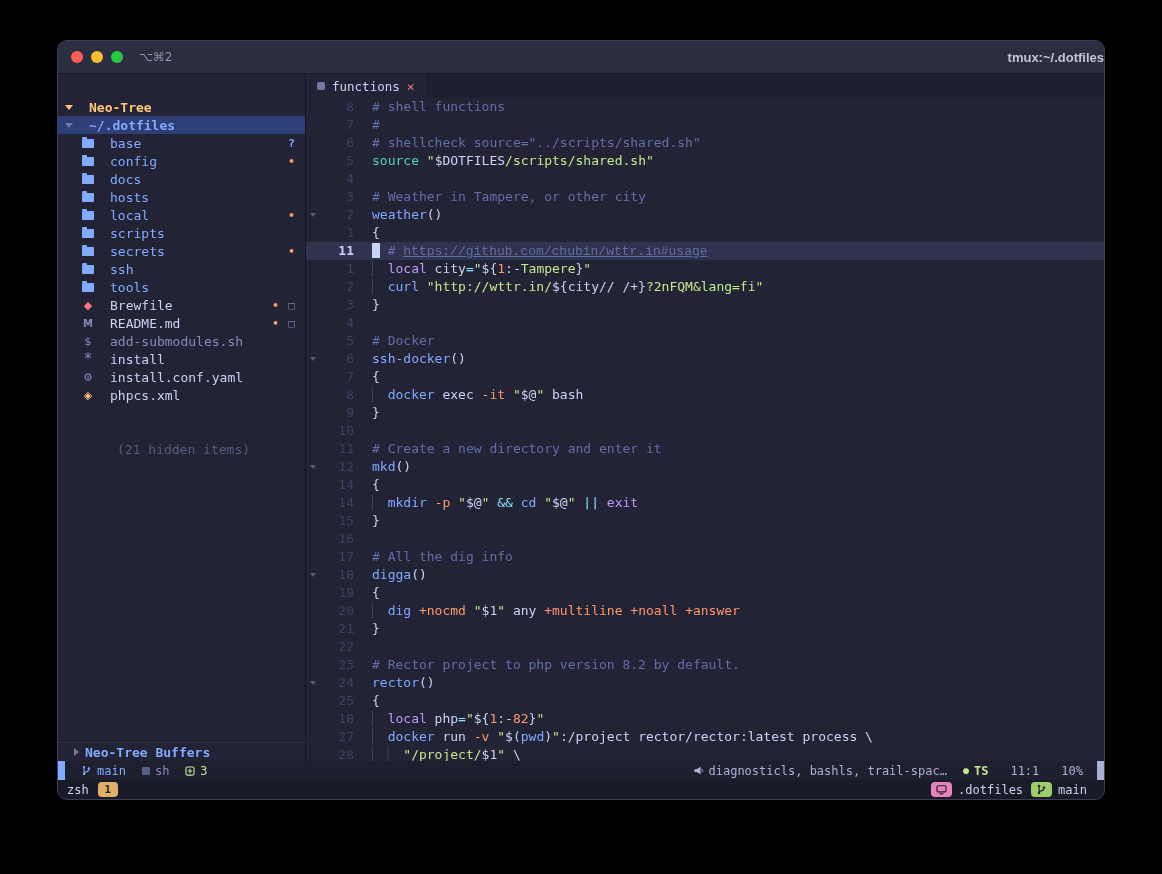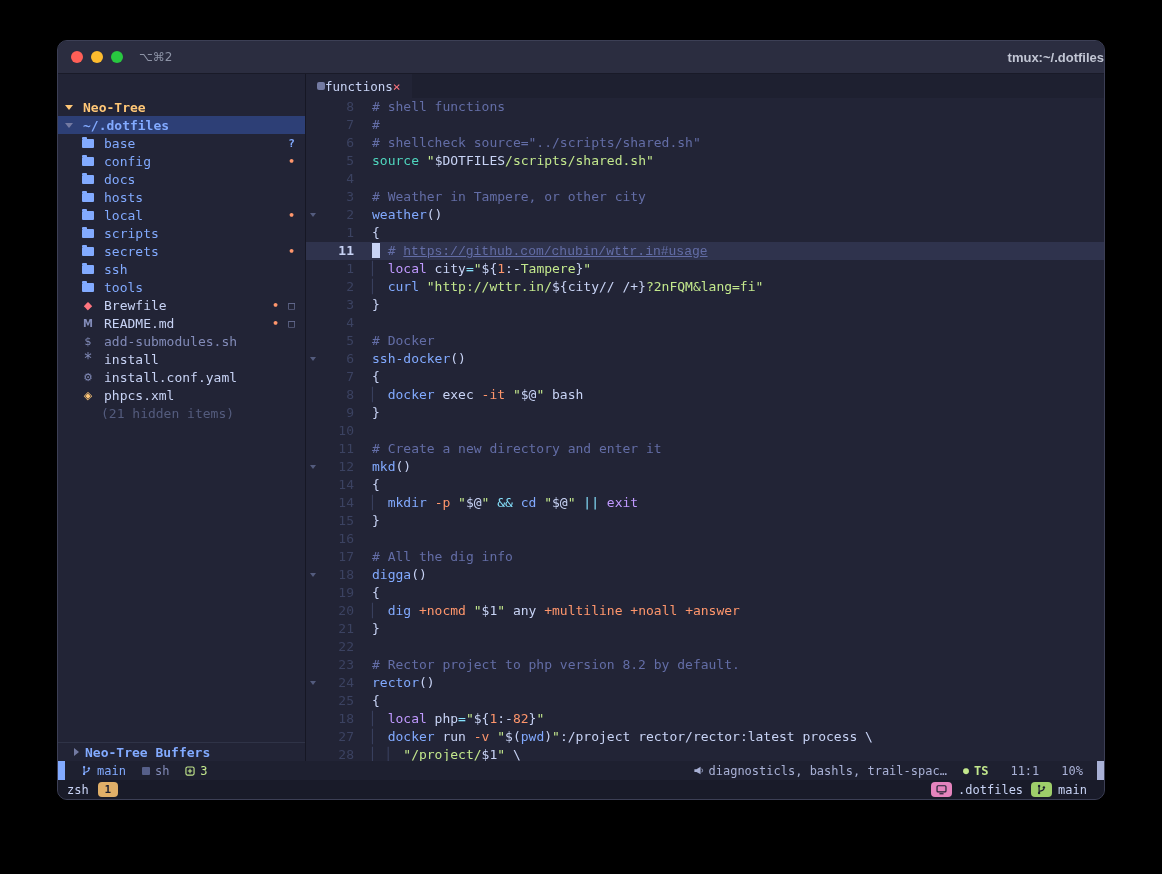--- a/index.html
+++ b/index.html
@@ -26,27 +26,27 @@
   .content { flex:1; display:flex; min-height:0; }
 
   
   .sidebar { width:248px; flex:0 0 auto; border-right:1px solid #161724;
              display:flex; flex-direction:column; font-size:13px; }
   .tree { padding-top:24px; flex:1; overflow:hidden; }
   .trow { height:18px; display:flex; align-items:center; padding:0 8px 0 7px; }
   .trow.sel { background:#2d3f76; }
   .header-label { color:#ffc777; font-weight:bold; }
   .root-label { color:#82aaff; font-weight:bold; }
-  .tlabel { margin-left:10px; white-space:pre;text-align:center; }
+  .tlabel { margin-left:16px; white-space:pre;text-align:center; }
   .item-label { color:#c8d3f5; }
   .item-label.folder { color:#82aaff; }
   .item-label.muted { color:#828bb8; }
   .hidden-note span { color:#545c7e; }
   .trow.item { padding-left:24px; }
-  .trow.hidden-note { padding-left:43px; }
+  .trow.hidden-note { padding-left:59px;margin-top:36px; }
 
   .chev-d { width:0; height:0; border-left:4px solid transparent; border-right:4px solid transparent;
             border-top:5px solid #737aa2; display:inline-block; flex:0 0 auto; }
   .chev-d.yellow { border-top-color:#ffc777; }
   .chev-r { width:0; height:0; border-top:4px solid transparent; border-bottom:4px solid transparent;
             border-left:5px solid #737aa2; display:inline-block; flex:0 0 auto; }
 
   .icon-folder { width:12px; height:9px; background:#82aaff; border-radius:1px;
                  position:relative; display:inline-block; flex:0 0 auto; margin-top:1px; }
   .icon-folder::before { content:""; position:absolute; top:-2px; left:0; width:5px; height:2px;
@@ -60,21 +60,21 @@
   .badge { font-size:11px; width:11px; text-align:center; font-weight:bold; }
   .b-blue{ color:#82aaff; } .b-orange{ color:#ff966c; } .b-gray{ color:#737aa2; font-weight:normal; }
 
   .buffers-row { height:19px; border-top:1px solid #2f3347; display:flex; align-items:center;
                  padding-left:16px; flex:0 0 auto; }
   .buffers-label { color:#82aaff; font-weight:bold; margin-left:6px; }
 
   
   .editor { flex:1; display:flex; flex-direction:column; min-width:0; }
   .tabline { height:24px; background:#1e2030; display:flex; flex:0 0 auto; }
-  .tab { background:#222436; display:flex; align-items:center; padding:0 11px;
+  .tab { background:#222436; display:flex; align-items:center; gap:7px; padding:0 11px;
          font-size:12.5px; color:#c8d3f5;text-align:center; }
   .tab-square { width:8px; height:8px; background:#737aa2; border-radius:2px; display:inline-block; }
   .tab-close { color:#ff757f; font-size:13px; }
 
   .code { flex:1; overflow:hidden; font-size:13px; line-height:18px; }
   .line { height:18px; display:flex; white-space:pre; }
   .line.cur { background:#2f334d; }
   .fold { width:14px; display:flex; align-items:center; justify-content:center; flex:0 0 auto; }
   .fold.has-chev::after { content:""; width:0; height:0; border-left:3.5px solid transparent;
                           border-right:3.5px solid transparent; border-top:4.5px solid #545c7e; }

